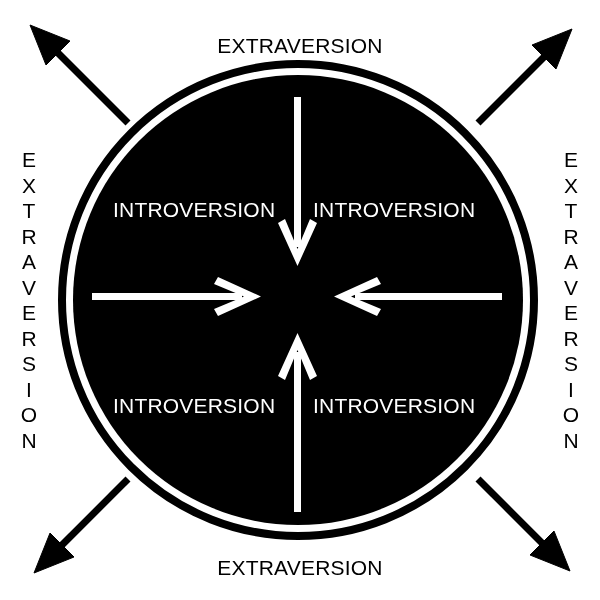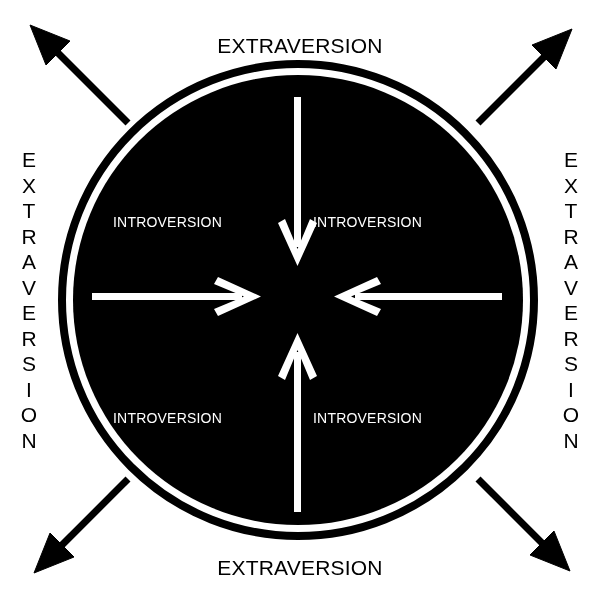--- a/index.html
+++ b/index.html
@@ -35,23 +35,22 @@
     font-family: "Liberation Sans", sans-serif;
     letter-spacing: 0.2px;
   }
   .outer-label {
     color: #000000;
     font-size: 21px;
     font-weight: 400;
   }
   .inner-label {
     color: #ffffff;
-    font-size: 14px;
+    font-size: 21px;
     font-weight: 400;
-    margin-top: 16px;
   }
   
   #extraversion-top {
     left: 0;
     top: 34px;
     width: 600px;
     text-align: center;
   }
   #extraversion-bottom {
     left: 0;

